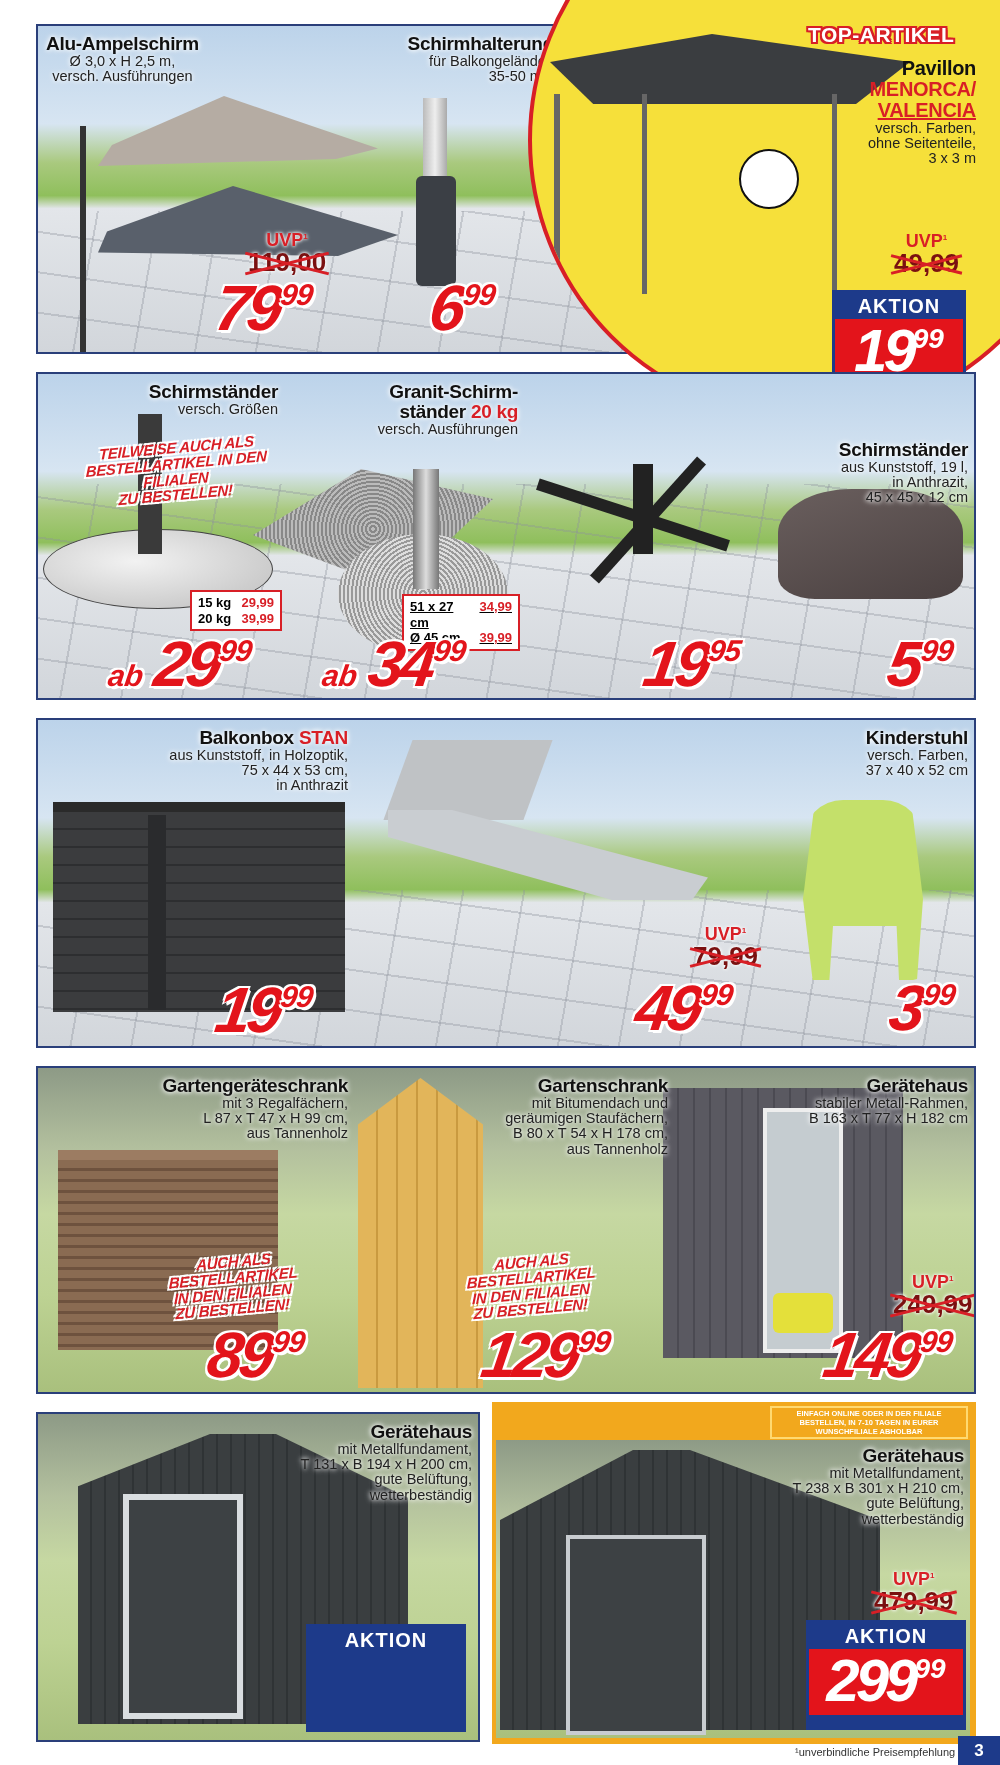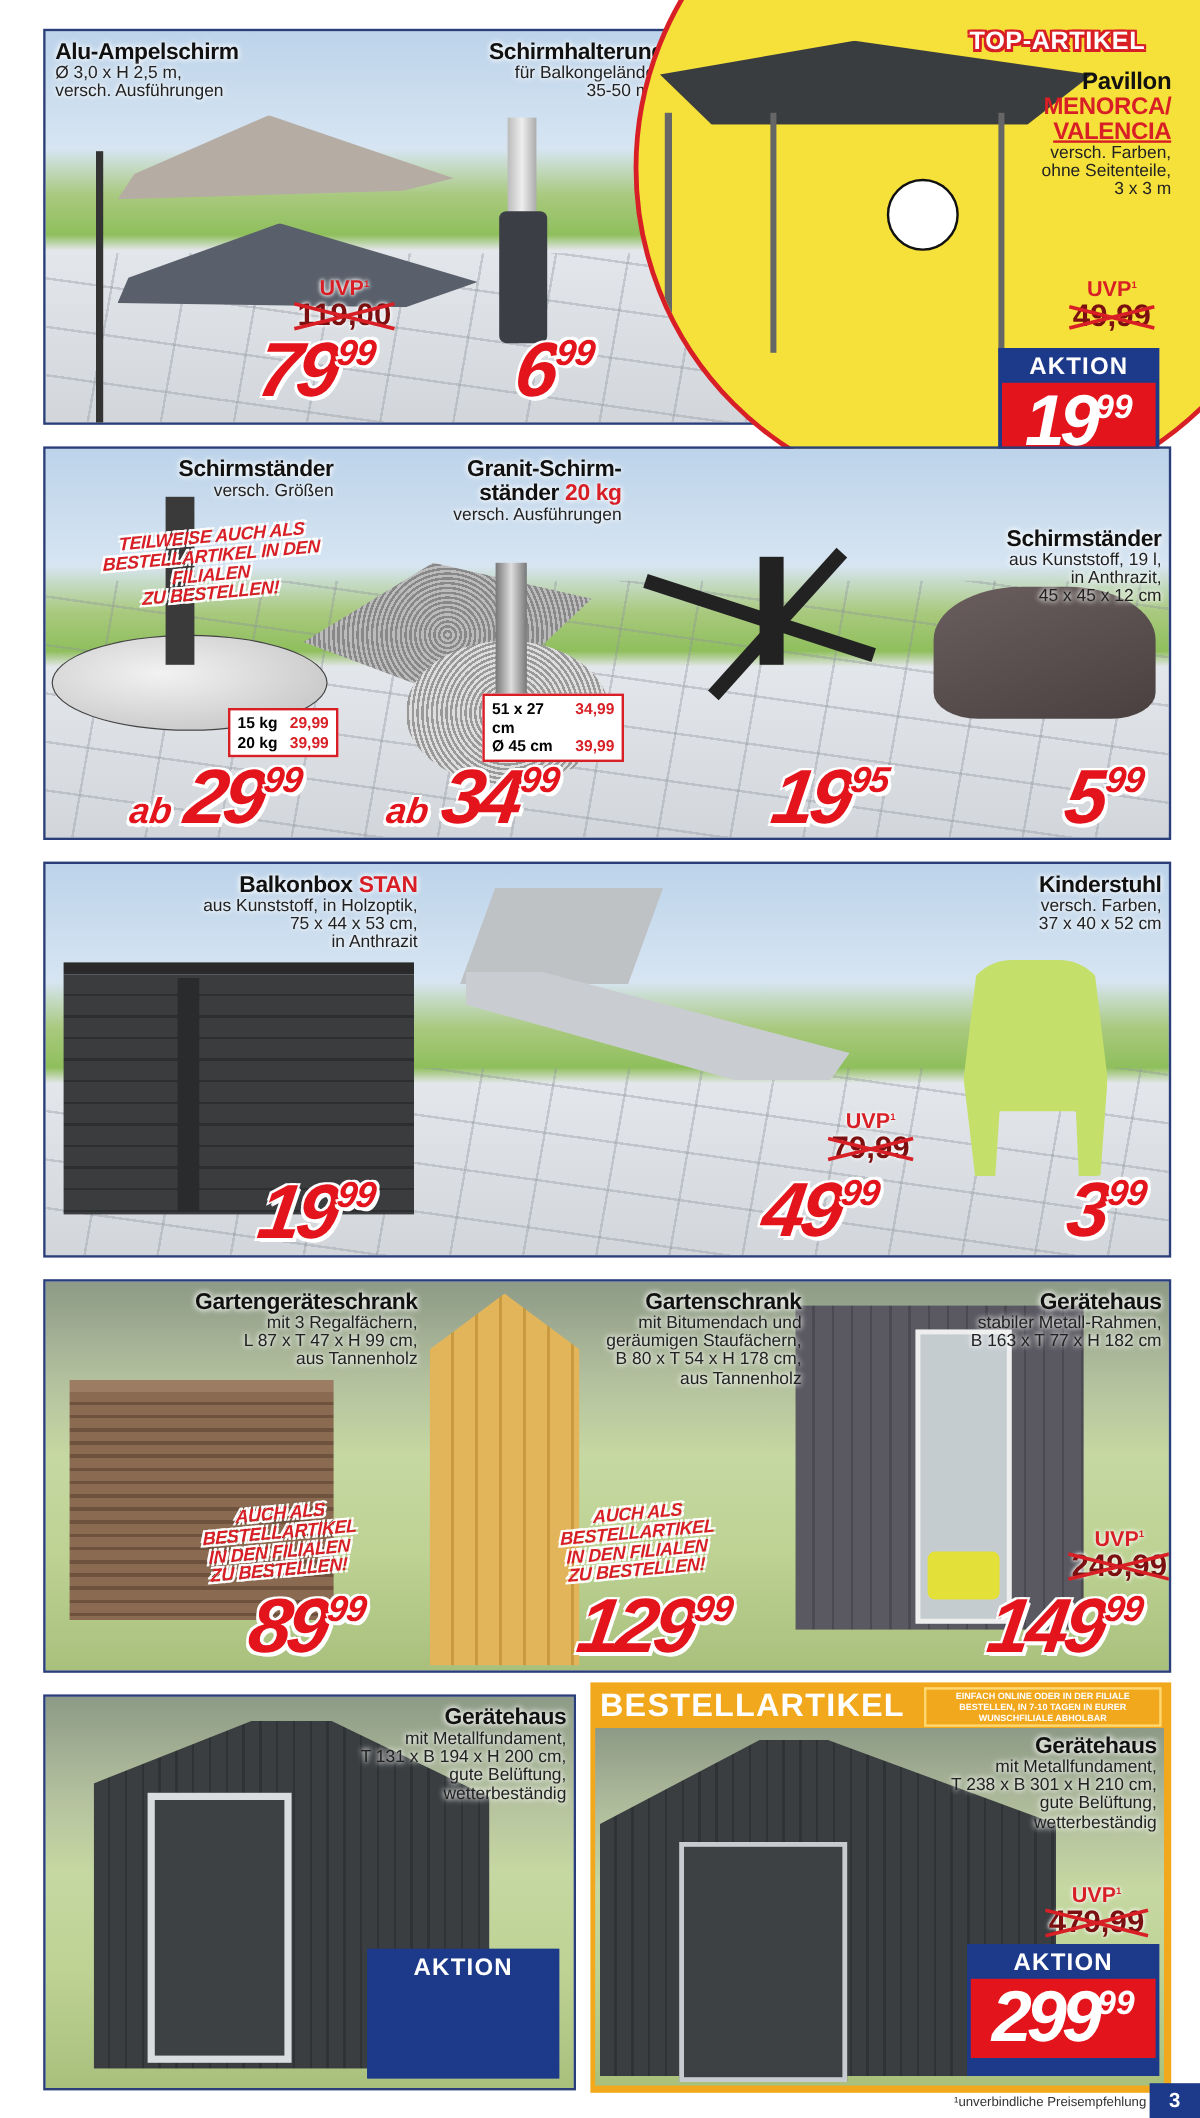--- a/index.html
+++ b/index.html
@@ -2,21 +2,21 @@
 <html><head>
 <meta charset="utf-8">
 <style>
 *{box-sizing:border-box;margin:0;padding:0}
 body{width:1000px;height:1765px;background:#fff;font-family:"Liberation Sans",sans-serif;position:relative;overflow:hidden}
 .panel{position:absolute;border:2px solid #2a3f7a;overflow:hidden}
 .sky{background:linear-gradient(180deg,#bcd3ea 0%,#d7e5f2 30%,#a9c97e 42%,#8fbf5c 52%,#e3e6ea 56%,#d2d6db 100%)}
 .garden{background:linear-gradient(180deg,#8d9a86 0%,#b3c09e 25%,#c6d8a2 45%,#bdd293 70%,#a9c07d 100%)}
 .tiles{position:absolute;left:0;right:0;bottom:0;background:repeating-linear-gradient(100deg,transparent 0 58px,rgba(140,145,155,.35) 58px 60px),repeating-linear-gradient(8deg,transparent 0 38px,rgba(140,145,155,.35) 38px 40px)}
 .txt{position:absolute;text-align:right;color:#111;line-height:1.05;text-shadow:0 0 4px #fff,0 0 6px #fff}
-.txt.left{text-align:left}
+.txt.left{text-align:center}
 .title{font-weight:bold;font-size:19px;letter-spacing:-.3px}
 .sub{font-size:14.5px;color:#222}
 .red{color:#d81f26}
 .price{position:absolute;color:#e3141b;font-weight:bold;font-style:italic;font-family:"Liberation Sans",sans-serif;letter-spacing:-4px;transform:skewX(-8deg);text-shadow:2px 2px 0 #fff,-2px -2px 0 #fff,2px -2px 0 #fff,-2px 2px 0 #fff,3px 3px 0 #fff;white-space:nowrap;line-height:1}
 .price .big{font-size:64px}
 .price .cents{font-size:30px;vertical-align:top;position:relative;top:4px;letter-spacing:-1px}
 .price .ab{font-size:30px;letter-spacing:0;margin-right:10px}
 .uvp{position:absolute;color:#d81f26;font-weight:bold;text-align:center;line-height:1;text-shadow:0 0 3px #fff,0 0 4px #fff}
 .uvp .lbl{font-size:18px}
 .uvp .lbl sup{font-size:8px}
@@ -129,21 +129,21 @@
   </div>
   <div class="price" style="left:72px;top:258px;">
     <span class="ab">ab</span><span class="big">29</span><span class="cents">99</span>
   </div>
 
   <div class="txt" style="left:280px;top:8px;width:200px;">
     <div class="title">Granit-Schirm-</div>
     <div class="title"><span>ständer</span> <span class="red">20 kg</span></div>
     <div class="sub">versch. Ausführungen</div>
   </div>
-  <div class="pricebox" style="left:364px;top:204px;width:118px;">
+  <div class="pricebox" style="left:364px;top:220px;width:118px;text-decoration:underline;">
     <div class="row">
         <span>51 x 27 cm</span>
         <span class="pv">34,99</span>
       </div>
     <div class="row">
         <span>Ø 45 cm</span>
         <span class="pv">39,99</span>
       </div>
   </div>
   <div class="price" style="left:286px;top:258px;">
@@ -263,21 +263,20 @@
     <div class="sub">T 131 x B 194 x H 200 cm,</div>
     <div class="sub">gute Belüftung,</div>
     <div class="sub">wetterbeständig</div>
   </div>
   <div class="aktion" style="left:268px;top:210px;width:160px;height:108px;">
     <div class="head">AKTION</div>
   </div>
 </div>
 
 <div style="position:absolute;left:492px;top:1402px;width:484px;height:342px;background:#f2a81d;">
-  <div style="position:absolute;left:8px;top:4px;color:#fff;font-weight:bold;font-size:27px;letter-spacing:1px;">BESTELLARTIKEL</div>
   <div style="position:absolute;left:278px;top:4px;width:198px;border:2px solid #ffd970;color:#fff;font-weight:bold;font-size:7.5px;text-align:center;line-height:1.2;padding:1px 2px;">
     <div>EINFACH ONLINE ODER IN DER FILIALE</div>
     <div>BESTELLEN, IN 7-10 TAGEN IN EURER</div>
     <div>WUNSCHFILIALE ABHOLBAR</div>
   </div>
   <div class="garden" style="position:absolute;left:4px;top:38px;width:474px;height:298px;overflow:hidden;">
     <div class="shape" style="left:4px;top:10px;width:380px;height:280px;background:repeating-linear-gradient(90deg,#3a3e40 0 12px,#2f3335 12px 14px);clip-path:polygon(0 25%,35% 0,50% 0,100% 25%,100% 100%,0 100%);"></div>
     <div class="shape" style="left:70px;top:95px;width:140px;height:200px;background:#3d4144;border:4px solid #c8ccd0;"></div>
     <div class="txt" style="left:200px;top:6px;width:268px;">
       <div class="title">Gerätehaus</div>

